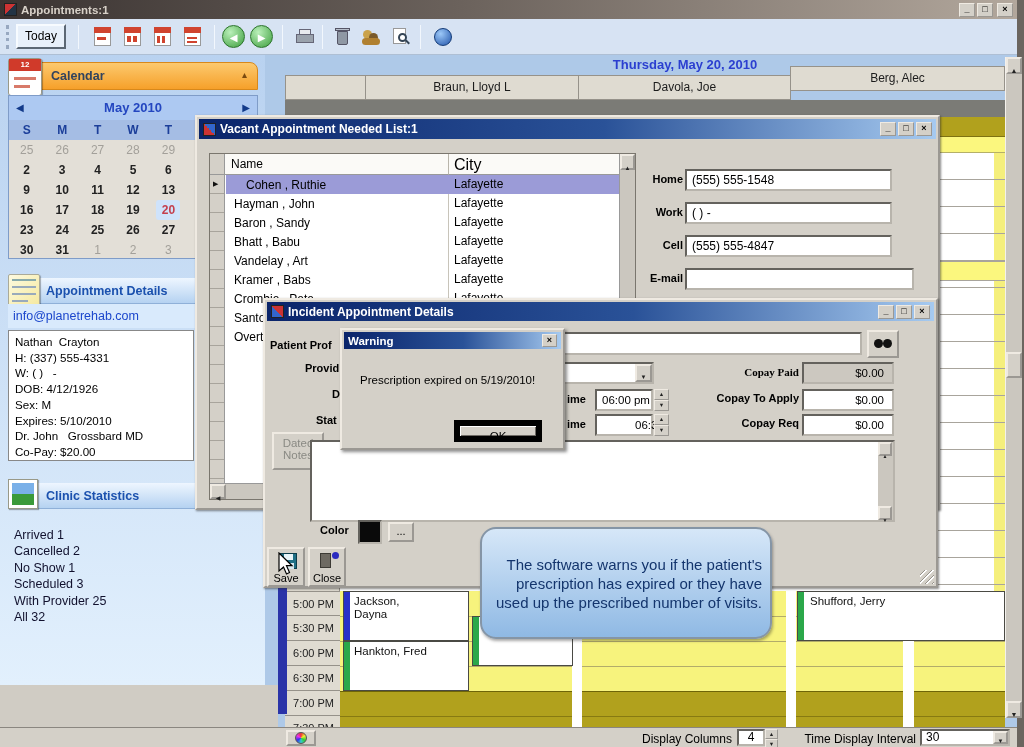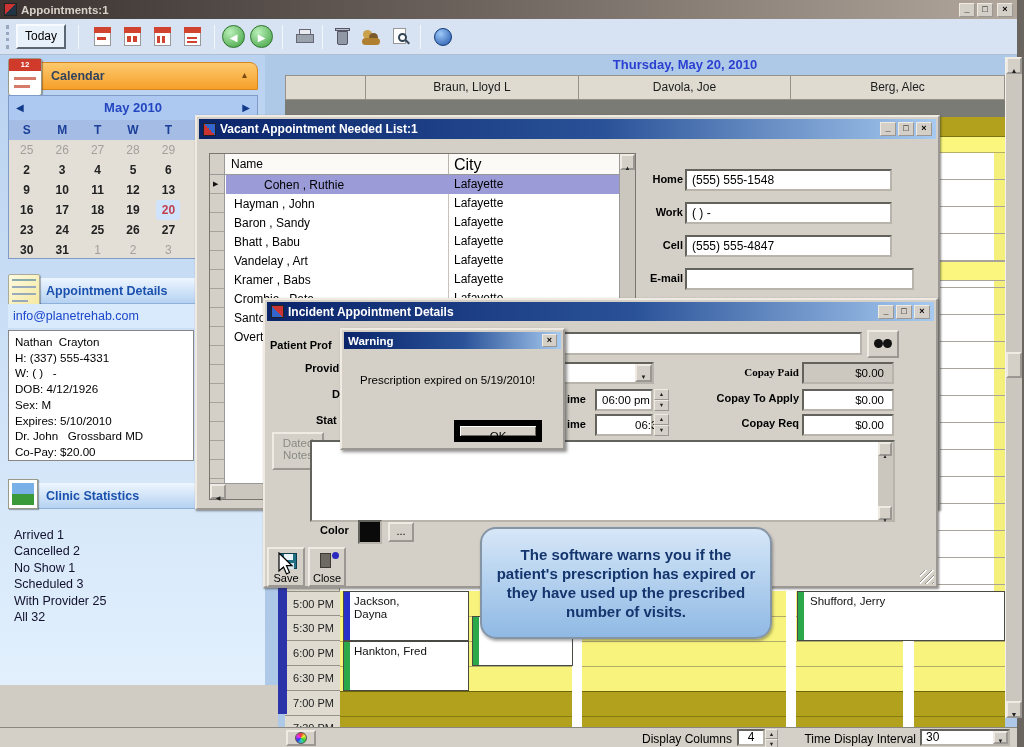--- a/index.html
+++ b/index.html
@@ -106,21 +106,21 @@
     <div class="tbicon" style="left:430px;top:5px;">
       <div class="abs" style="left:3px;top:3px;width:18px;height:18px;border-radius:50%;background:radial-gradient(circle at 35% 30%,#9cc8f8,#2255aa);border:1px solid #123a77;"></div>
     </div>
   </div>
 
   <div class="abs" style="left:365px;top:57px;width:640px;height:16px;text-align:center;color:#2b3fd0;font-size:13px;font-weight:bold;">Thursday, May 20, 2010</div>
 
   <div class="schhd abs" style="left:285px;top:75px;width:81px;height:25px;"></div>
   <div class="schhd abs" style="left:365px;top:75px;width:214px;height:25px;">Braun, Lloyd L</div>
   <div class="schhd abs" style="left:578px;top:75px;width:213px;height:25px;">Davola, Joe</div>
-  <div class="schhd abs" style="left:790px;top:75px;width:215px;height:25px;">Berg, Alec</div>
+  <div class="schhd abs" style="left:790px;top:66px;width:215px;height:25px;">Berg, Alec</div>
   <div class="abs" style="left:285px;top:100px;width:720px;height:17px;background:#7b7b76;"></div>
 
   <div class="abs" style="left:285px;top:117px;width:55px;height:624px;background:#dfdbd1;border-right:1px solid #96928a;"></div>
   <div class="abs" style="left:340px;top:117px;width:665px;height:20px;background:#b1a11d;border-bottom:1px solid #7e7212;"></div>
   <div class="abs" style="left:340px;top:137px;width:665px;height:16px;background:#fbf77e;border-bottom:1px solid #b5b068;"></div>
   <div class="abs" style="left:340px;top:153px;width:665px;height:438px;background:repeating-linear-gradient(180deg,#ffffff 0px,#ffffff 26px,#a8a49c 26px,#a8a49c 27px);"></div>
   <div class="abs" style="left:994px;top:153px;width:11px;height:438px;background:repeating-linear-gradient(180deg,#f5ef7c 0px,#f5ef7c 26px,#a8a49c 26px,#a8a49c 27px);"></div>
   <div class="abs" style="left:340px;top:261px;width:665px;height:20px;background:#fbf77e;border-top:1px solid #a8a49c;border-bottom:1px solid #a8a49c;"></div>
 
   <div class="abs" style="left:340px;top:591px;width:665px;height:100px;background:#f7f37d;"></div>
@@ -324,21 +324,21 @@
     <div class="abs" style="left:12px;top:36px;width:427px;height:347px;background:#fff;border:1px solid #7a766e;">
       <div class="abs" style="left:0;top:0;width:15px;height:21px;background:#d4d0c8;border-right:1px solid #999;border-bottom:1px solid #999;"></div>
       <div class="abs" style="left:15px;top:0;width:223px;height:21px;background:#fbfaf7;border-bottom:1px solid #999;font-size:12px;line-height:21px;padding-left:6px;">Name</div>
       <div class="abs" style="left:238px;top:0;width:172px;height:21px;background:#fbfaf7;border-bottom:1px solid #999;border-left:1px solid #b9b5ab;font-size:16px;line-height:21px;padding-left:5px;">City</div>
       <div class="abs" style="left:0;top:21px;width:15px;height:308px;background:repeating-linear-gradient(180deg,#d4d0c8 0px,#d4d0c8 18px,#a8a49c 18px,#a8a49c 19px);border-right:1px solid #999;">
         <span style="position:absolute;left:3px;top:5px;font-size:7px;color:#111;">▶</span>
       </div>
       <div class="abs" style="left:238px;top:21px;width:1px;height:308px;background:#c8c4ba;"></div>
 
       <div class="abs selrow" style="left:16px;top:21px;width:394px;height:19px;">
-        <span class="rowtxt" style="padding-left:20px;margin-left:18px;">Cohen , Ruthie</span>
+        <span class="rowtxt" style="padding-left:20px;">Cohen , Ruthie</span>
         <span class="rowtxt abs" style="left:223px;padding-left:5px;">Lafayette</span>
       </div>
       <div class="abs" style="left:16px;top:40px;width:394px;height:19px;">
         <span class="rowtxt" style="padding-left:8px;">Hayman , John</span>
         <span class="rowtxt abs" style="left:223px;padding-left:5px;">Lafayette</span>
       </div>
       <div class="abs" style="left:16px;top:59px;width:394px;height:19px;">
         <span class="rowtxt" style="padding-left:8px;">Baron , Sandy</span>
         <span class="rowtxt abs" style="left:223px;padding-left:5px;">Lafayette</span>
       </div>
@@ -476,20 +476,20 @@
       <span style="flex:1"></span>
       <span class="winbtn" style="width:15px;height:13px;line-height:10px;">×</span>
     </div>
     <div class="abs" style="left:18px;top:44px;font-size:11.5px;color:#000;">Prescription expired on 5/19/2010!</div>
     <div class="abs" style="left:112px;top:90px;width:88px;height:22px;background:#d4d0c8;border:6px solid #000000;box-shadow:inset 1px 1px 0 #fff, inset -1px -1px 0 #6e6a64;text-align:center;font-size:11.5px;line-height:20px;">
       <span>OK</span>
     </div>
   </div>
 
   <div class="abs" style="left:480px;top:527px;width:292px;height:112px;border-radius:16px;background:linear-gradient(180deg,#d6e7f8,#8fb9e4);border:2px solid #8595a6;box-shadow:1px 2px 3px rgba(40,40,40,.4);display:flex;align-items:center;justify-content:center;">
-    <div style="width:272px;text-align:center;font-size:15px;font-weight:bold;color:#14356d;line-height:19px;">The software warns you if the patient's prescription has expired or they have used up the prescribed number of visits.</div>
+    <div style="width:272px;text-align:right;font-size:15px;font-weight:normal;color:#14356d;line-height:19px;">The software warns you if the patient's prescription has expired or they have used up the prescribed number of visits.</div>
   </div>
 
   <svg class="abs" style="left:276px;top:552px;" width="18" height="24" viewBox="0 0 18 24">
     <path d="M3,1 L3,19 L7.5,15 L10.5,22 L13.5,20.5 L10.5,13.7 L16,13.7 Z" fill="#ffffff" stroke="#000000" stroke-width="1.2"></path>
   </svg>
 
 </div>
 
 </body></html>

